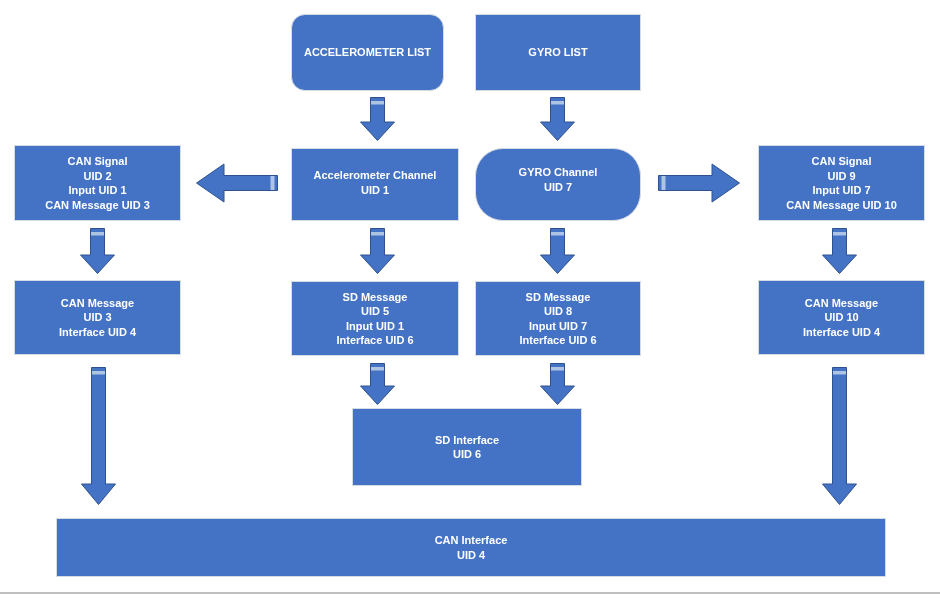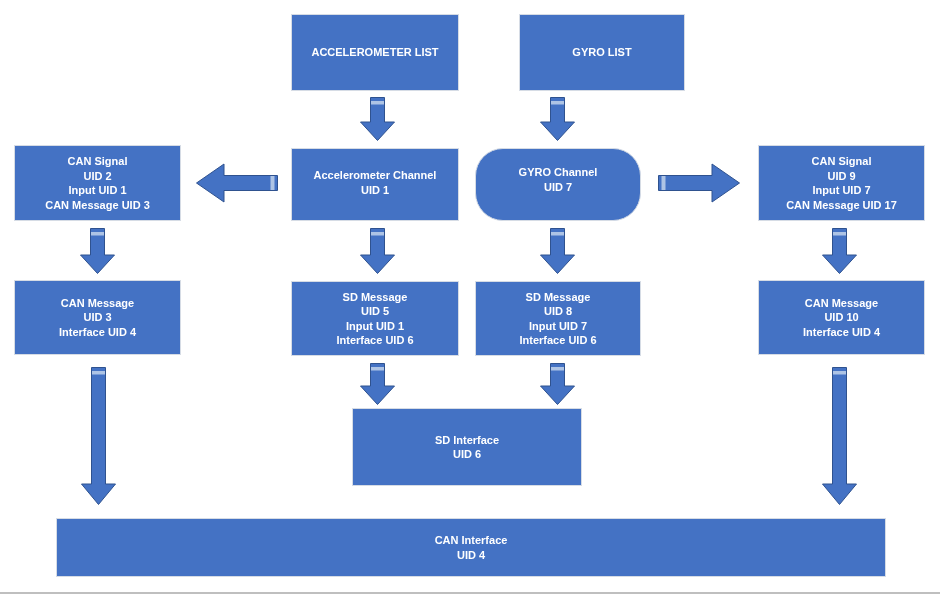--- a/index.html
+++ b/index.html
@@ -43,24 +43,24 @@
     left: 0; top: 592px;
     width: 940px; height: 2px;
     background: var(--baseline, #BFBFBF);
   }
 </style>
 </head>
 <body>
 
 <div id="canvas">
 
-  <div class="node" style="left:291px; top:14px; width:168px; height:77px;">
+  <div class="node" style="left:291px; top:14px; width:153px; height:77px;border-radius:14px;">
     <span>ACCELEROMETER LIST</span>
   </div>
-  <div class="node" style="left:475px; top:14px; width:166px; height:77px;margin-left:44px;">
+  <div class="node" style="left:475px; top:14px; width:166px; height:77px;">
     <span>GYRO LIST</span>
   </div>
 
   <svg class="arrow" style="left:360px; top:97px;" width="35" height="44" viewBox="0 0 35 44">
     <polygon points="10.5,0.5 24.5,0.5 24.5,25 34.5,25 17.5,43.5 0.5,25 10.5,25"></polygon>
     <rect class="stripe" x="11" y="4" width="13" height="3.5"></rect>
   </svg>
   <svg class="arrow" style="left:540px; top:97px;" width="35" height="44" viewBox="0 0 35 44">
     <polygon points="10.5,0.5 24.5,0.5 24.5,25 34.5,25 17.5,43.5 0.5,25 10.5,25"></polygon>
     <rect class="stripe" x="11" y="4" width="13" height="3.5"></rect>
@@ -77,21 +77,21 @@
     <span>UID 1</span>
   </div>
   <div class="node" style="left:475px; top:148px; width:166px; height:73px; padding-bottom:10px;border-radius:28px;">
     <span>GYRO Channel</span>
     <span>UID 7</span>
   </div>
   <div class="node" style="left:758px; top:145px; width:167px; height:76px;">
     <span>CAN Signal</span>
     <span>UID 9</span>
     <span>Input UID 7</span>
-    <span>CAN Message UID 17</span>
+    <span>CAN Message UID 10</span>
   </div>
 
   <svg class="arrow" style="left:196px; top:163px;" width="82" height="40" viewBox="0 0 82 40">
     <polygon points="0.5,20 28,1 28,12.5 81.5,12.5 81.5,27.5 28,27.5 28,39"></polygon>
     <rect class="stripe" x="74.5" y="13" width="4" height="14"></rect>
   </svg>
   <svg class="arrow" style="left:658px; top:163px;" width="82" height="40" viewBox="0 0 82 40">
     <polygon points="81.5,20 54,1 54,12.5 0.5,12.5 0.5,27.5 54,27.5 54,39"></polygon>
     <rect class="stripe" x="3.5" y="13" width="4" height="14"></rect>
   </svg>

